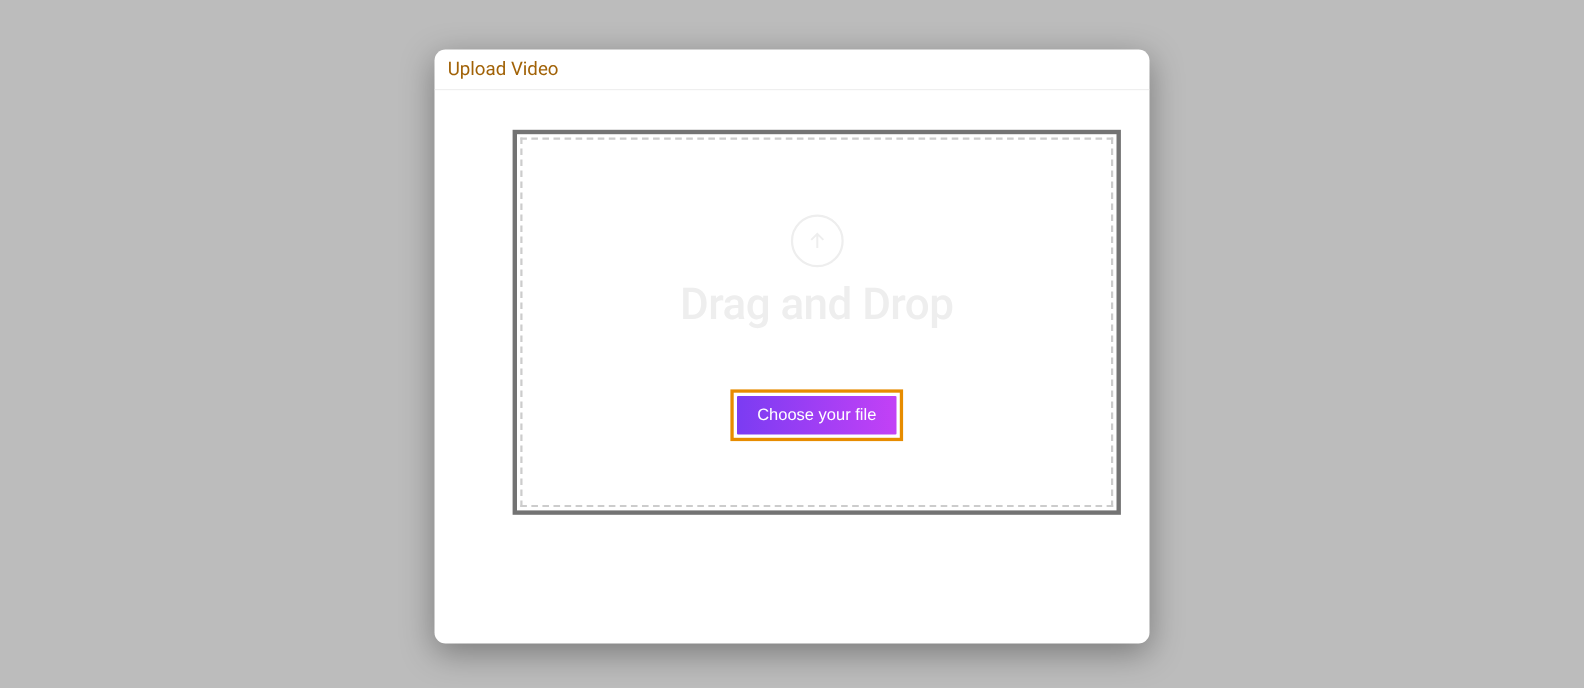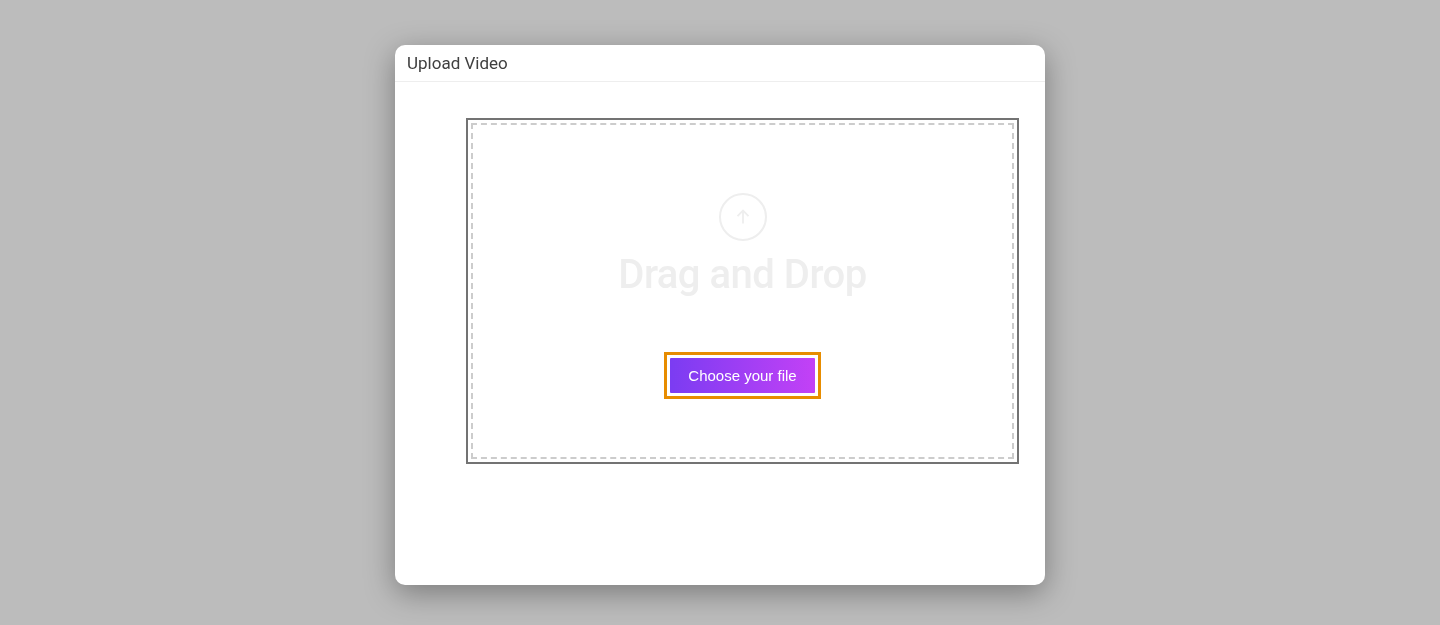--- a/index.html
+++ b/index.html
@@ -18,27 +18,27 @@
       height: 540px;
       background: #fff;
       border-radius: 10px;
       box-shadow: 0 8px 30px rgba(0,0,0,0.35);
       overflow: hidden;
     }
     .card-header {
       padding: 8px 12px;
       border-bottom: 1px solid #eee;
       font-size: 17px;
-      color: #404040;
+      color: #a16207;
     }
     .card-body {
       padding: 36px 26px;
     }
     .dropzone-outer {
-      border: 2px solid #737373;
+      border: 4px solid #737373;
       padding: 3px;
       margin-left: 45px;
     }
     .dropzone {
       border: 2px dashed #ccc;
       height: 336px;
       display: flex;
       flex-direction: column;
       align-items: center;
       padding-top: 68px;

